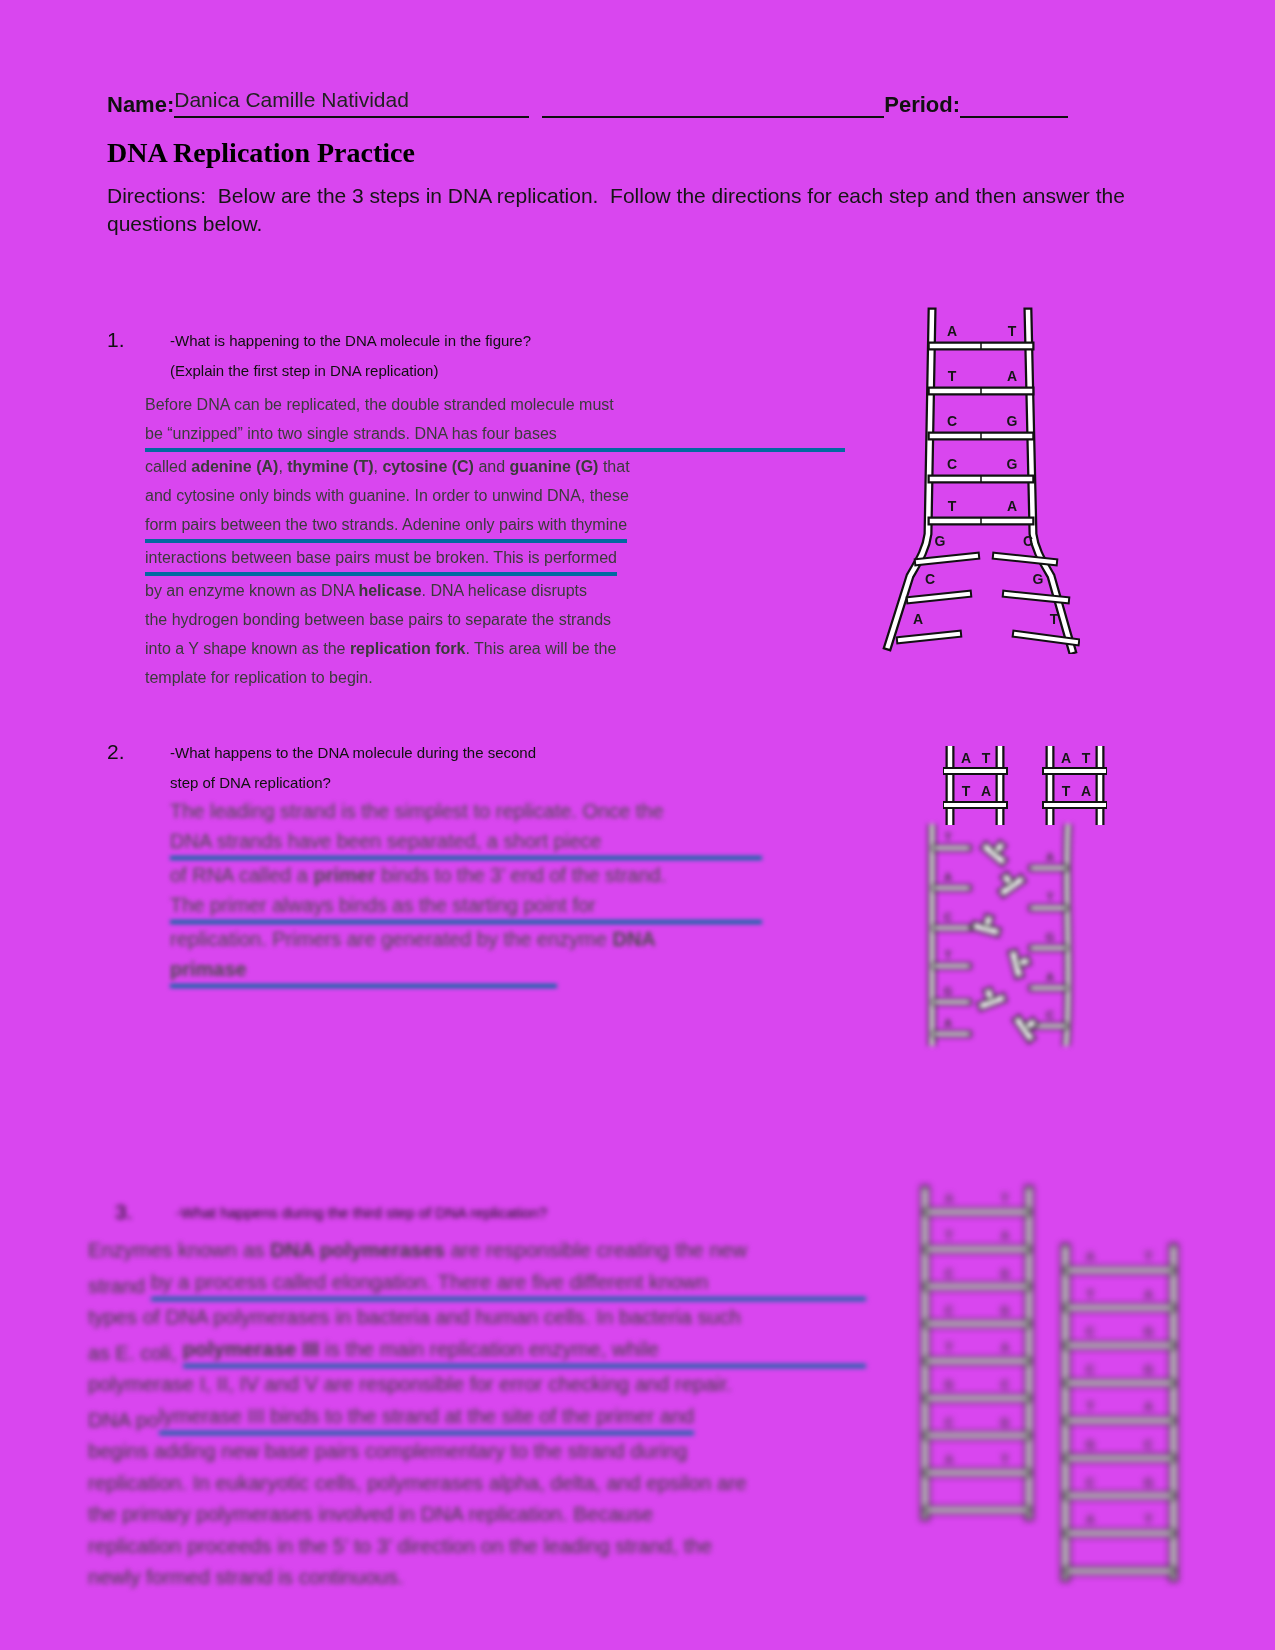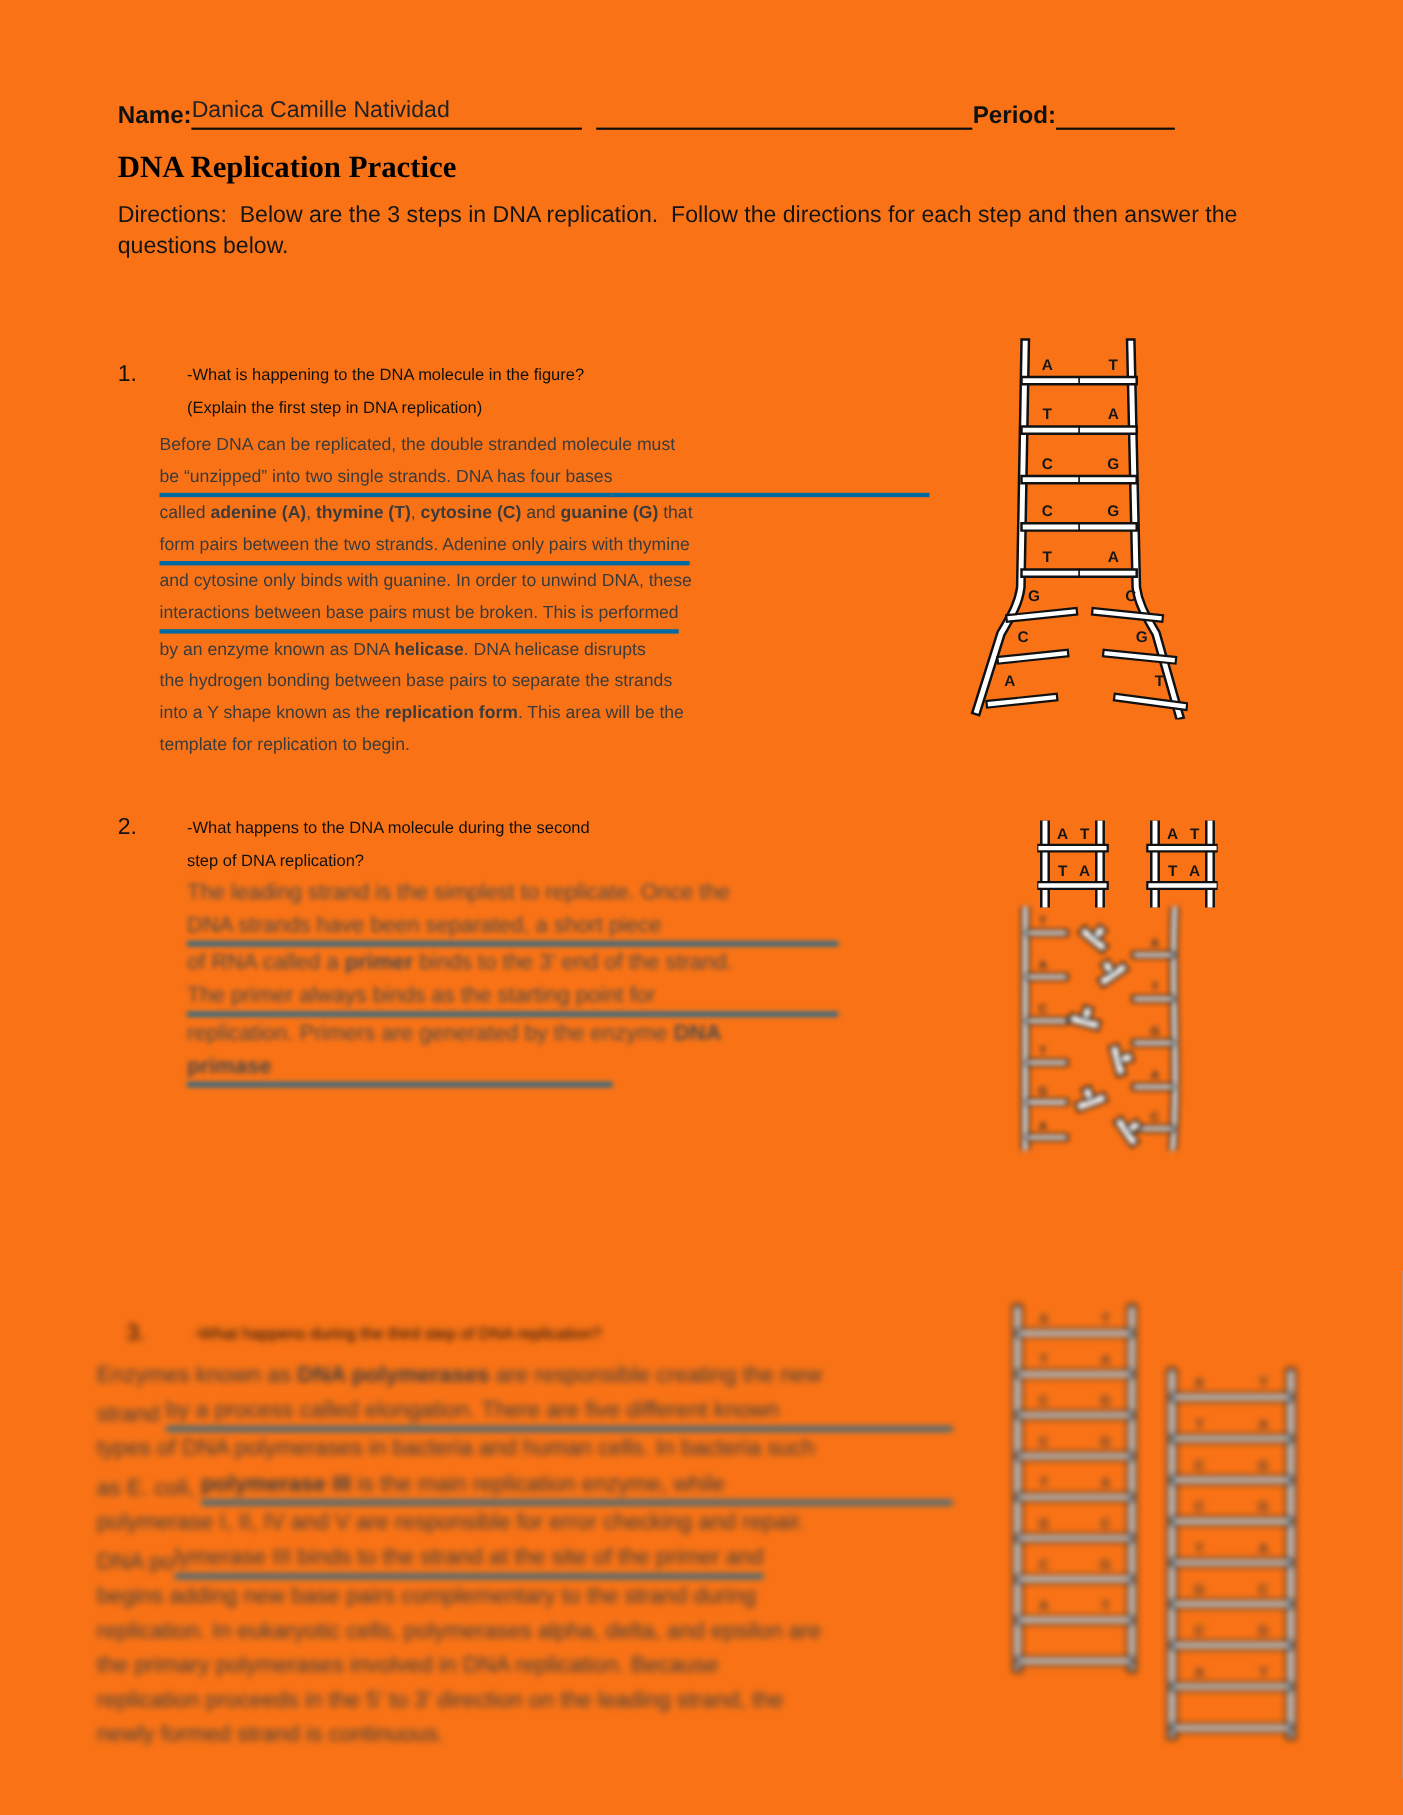--- a/index.html
+++ b/index.html
@@ -1,17 +1,17 @@
 <!DOCTYPE html>
 <html><head>
 <meta charset="utf-8">
 <style>
   html,body{margin:0;padding:0;background:#9a9a9a;}
   .page{
-    position:relative;width:1275px;height:1650px;background:#f97316;
+    position:relative;width:1275px;height:1650px;background:#d946ef;
     font-family:"Liberation Sans",sans-serif;color:#111;margin:0 auto;overflow:hidden;
   }
   .abs{position:absolute;}
   .b{font-weight:bold;}
   
   .ln{display:flex;white-space:pre;align-items:flex-end;}
   .ln span{display:block;}
   .u{border-bottom:4px solid #0369a1;}
   .fill{flex:1 1 auto;}
   
@@ -51,26 +51,26 @@
 
   <div class="abs qnum" style="left:107px;top:328px;">1.</div>
   <div class="abs qtext" style="left:170px;top:326px;">
       <div>-What is happening to the DNA molecule in the figure?</div>
       <div>(Explain the first step in DNA replication)</div>
     </div>
   <div class="abs ans" style="left:145px;top:390px;width:700px;">
       <div class="ln"><span>Before DNA can be replicated, the double stranded molecule must</span></div>
       <div class="ln"><span class="u">be “unzipped” into two single strands. DNA has four bases</span><span class="u fill"></span></div>
       <div class="ln"><span>called </span><span class="b">adenine (A)</span><span>, </span><span class="b">thymine (T)</span><span>, </span><span class="b">cytosine (C)</span><span> and </span><span class="b">guanine (G)</span><span> that</span></div>
+      <div class="ln"><span>and cytosine only binds with guanine. In order to unwind DNA, these</span></div>
       <div class="ln"><span class="u">form pairs between the two strands. Adenine only pairs with thymine</span></div>
-      <div class="ln"><span>and cytosine only binds with guanine. In order to unwind DNA, these</span></div>
       <div class="ln"><span class="u">interactions between base pairs must be broken. This is performed</span></div>
       <div class="ln"><span>by an enzyme known as DNA </span><span class="b">helicase</span><span>. DNA helicase disrupts</span></div>
       <div class="ln"><span>the hydrogen bonding between base pairs to separate the strands</span></div>
-      <div class="ln"><span>into a Y shape known as the </span><span class="b">replication form</span><span>. This area will be the</span></div>
+      <div class="ln"><span>into a Y shape known as the </span><span class="b">replication fork</span><span>. This area will be the</span></div>
       <div class="ln"><span>template for replication to begin.</span></div>
     </div>
 
   <div class="abs" style="left:880px;top:302px;width:200px;height:352px;"><svg viewBox="0 0 200 352" width="100%" height="100%" preserveAspectRatio="none">
         <path d="M52 10 L48 232 C46 248 38 260 30 274 L8 344" stroke="#111" stroke-width="9" fill="none" stroke-linecap="square"></path>
         <path d="M52 10 L48 232 C46 248 38 260 30 274 L8 344" stroke="#fff" stroke-width="4.5" fill="none" stroke-linecap="square"></path>
         <path d="M148 10 L153 232 C155 248 163 260 171 274 L192 348" stroke="#111" stroke-width="9" fill="none" stroke-linecap="square"></path>
         <path d="M148 10 L153 232 C155 248 163 260 171 274 L192 348" stroke="#fff" stroke-width="4.5" fill="none" stroke-linecap="square"></path>
         <path d="M52 44 L150 44" stroke="#111" stroke-width="9" fill="none" stroke-linecap="square"></path>
         <path d="M52 44 L150 44" stroke="#fff" stroke-width="4.5" fill="none" stroke-linecap="square"></path>

